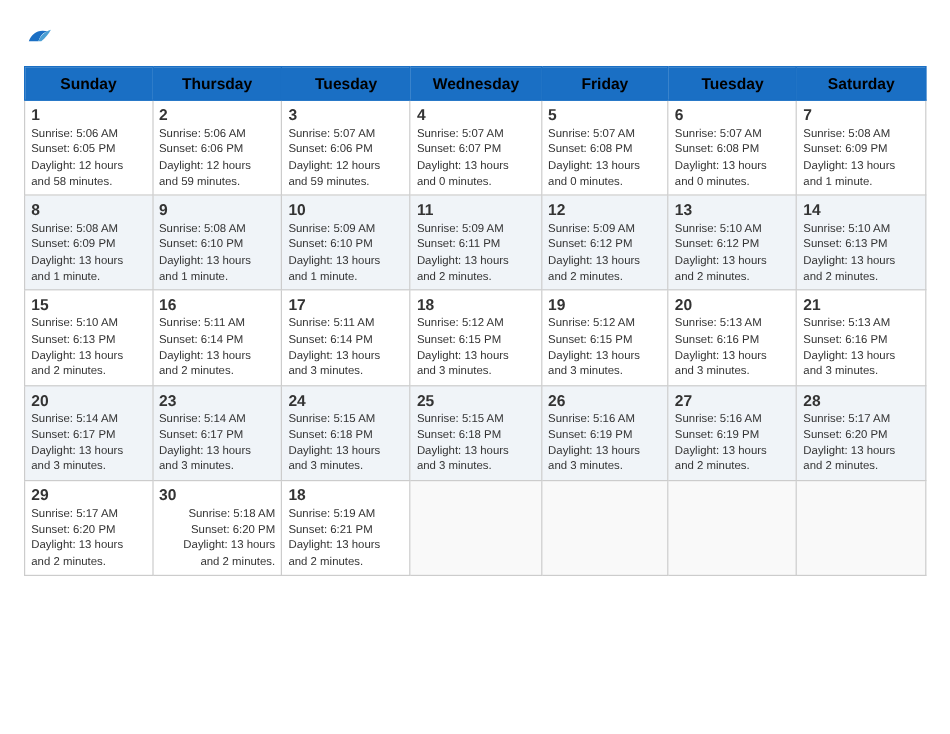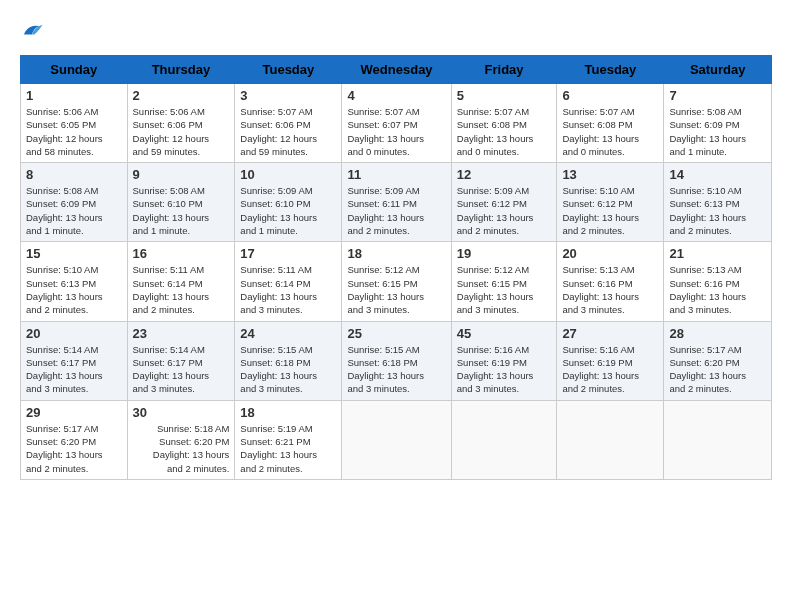--- a/index.html
+++ b/index.html
@@ -263,21 +263,21 @@
 and 3 minutes.</div>
           </td>
           <td>
             <span class="day-number">25</span>
             <div class="day-info" style="white-space: pre-line;">Sunrise: 5:15 AM
 Sunset: 6:18 PM
 Daylight: 13 hours
 and 3 minutes.</div>
           </td>
           <td>
-            <span class="day-number">45</span>
+            <span class="day-number">26</span>
             <div class="day-info" style="white-space: pre-line;">Sunrise: 5:16 AM
 Sunset: 6:19 PM
 Daylight: 13 hours
 and 3 minutes.</div>
           </td>
           <td>
             <span class="day-number">27</span>
             <div class="day-info" style="white-space: pre-line;">Sunrise: 5:16 AM
 Sunset: 6:19 PM
 Daylight: 13 hours

